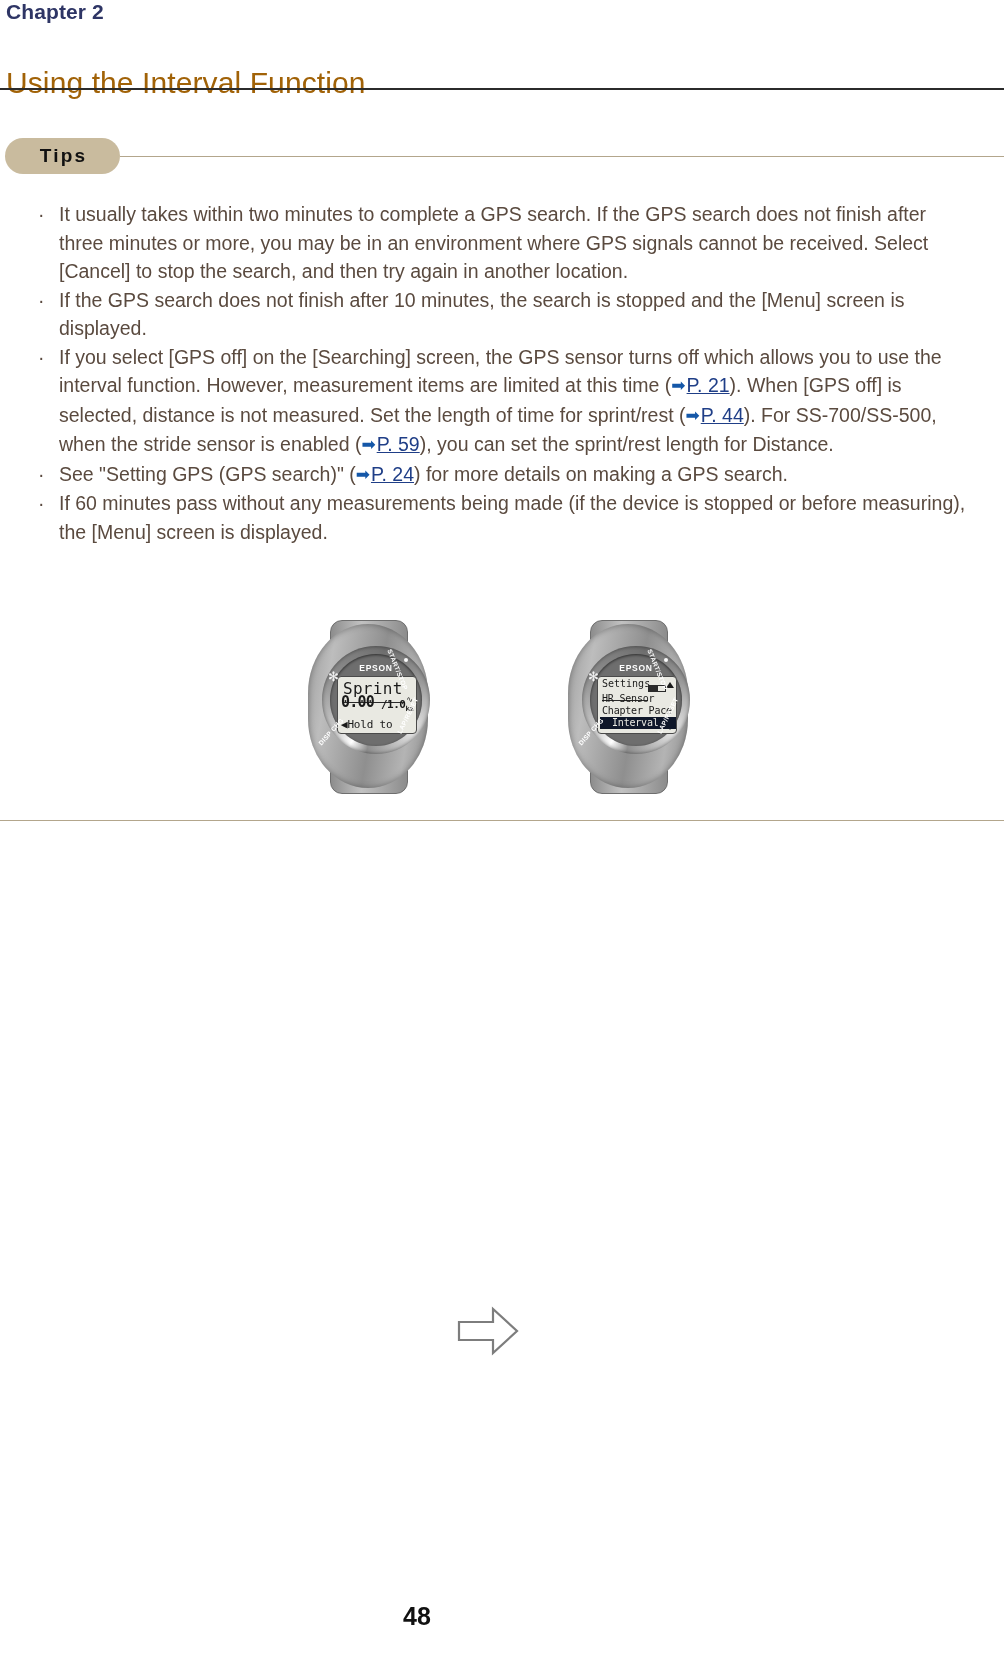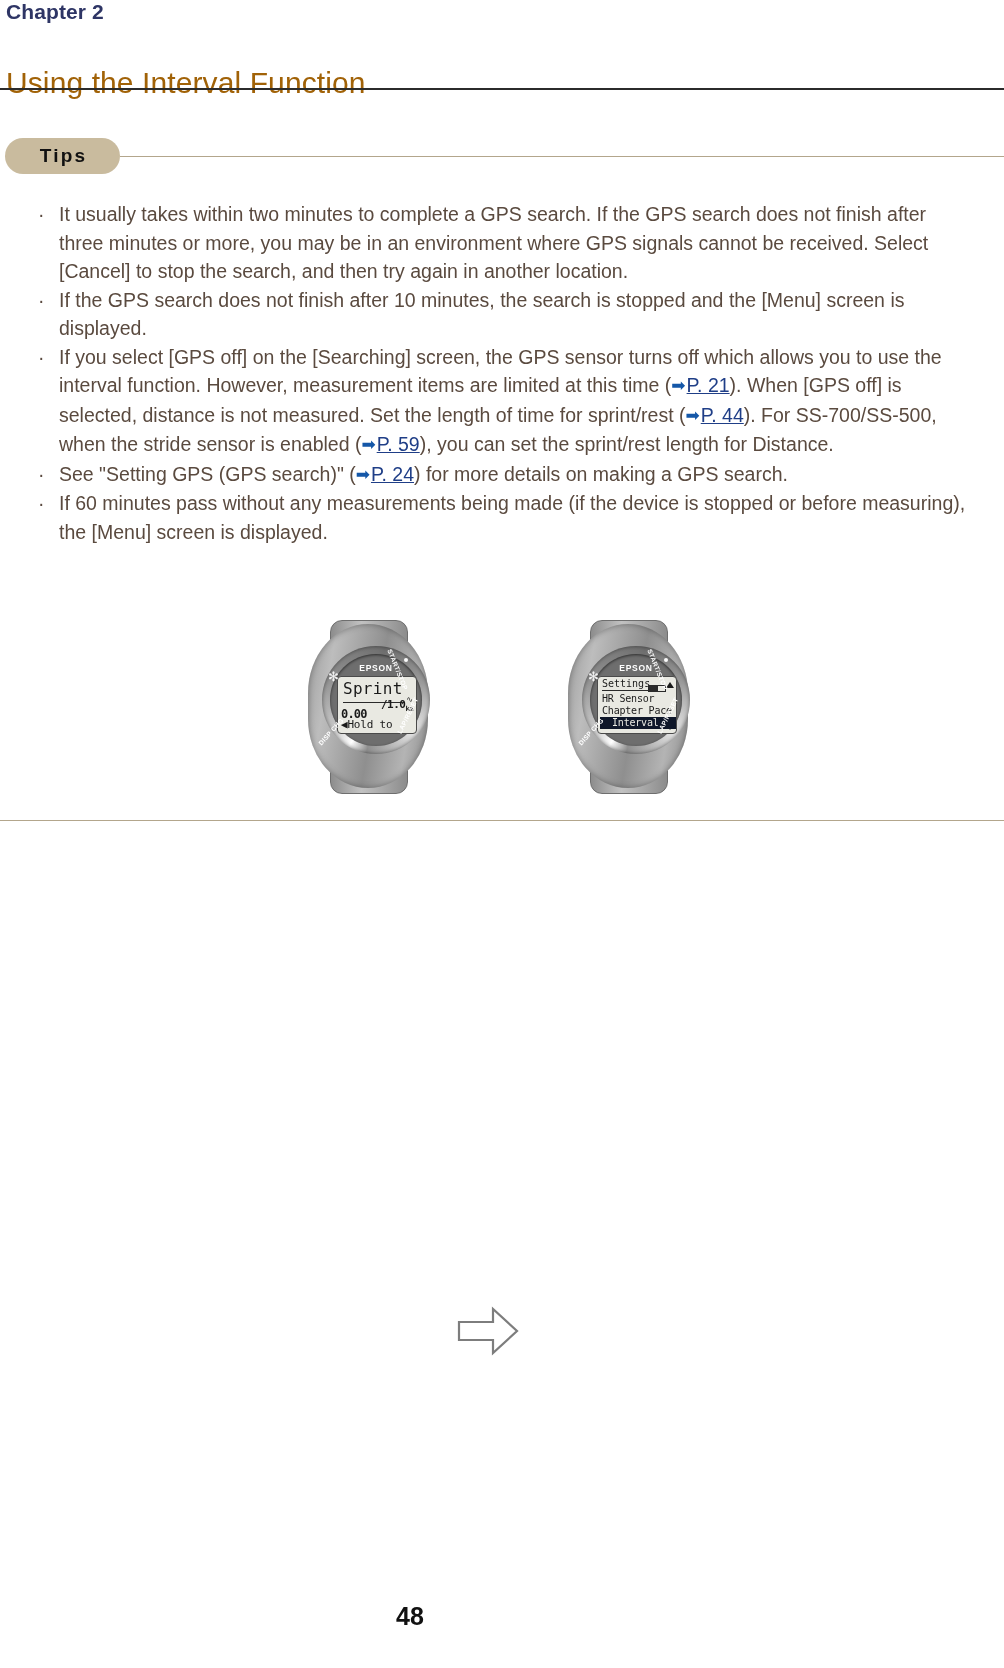--- a/index.html
+++ b/index.html
@@ -227,25 +227,24 @@
     font-size: 16px;
     letter-spacing: 0.3px;
     border-bottom: 1px solid #2a2a2a;
     padding-bottom: 4px;
     width: 62px;
   }
   .lcd-big {
     position: absolute;
     left: 3px;
     top: 17px;
-    font-size: 12px;
+    font-size: 15px;
     font-weight: bold;
     letter-spacing: -0.8px;
     line-height: 17px;
-    margin-top: 12px;
   }
   .lcd-unit {
     position: absolute;
     left: 43px;
     top: 21px;
     font-size: 11px;
     font-weight: bold;
     letter-spacing: -0.5px;
   }
   .lcd-unit sub { font-size: 7px; }
@@ -263,21 +262,21 @@
     font-size: 8px;
   }
   
   .lcd-menu-title {
     position: absolute;
     left: 4px;
     top: 1px;
     font-size: 10px;
     border-bottom: 1px solid #2a2a2a;
     width: 46px;
-    padding-bottom: 1px;
+    padding-bottom: 11px;
   }
   .lcd-battery {
     position: absolute;
     right: 10px;
     top: 8px;
     width: 16px;
     height: 5px;
     border: 1px solid #2a2a2a;
     background: linear-gradient(90deg,#2a2a2a 0 55%, #e9e9e2 55% 100%);
   }
@@ -358,21 +357,21 @@
   .tips-bottom-rule {
     position: absolute;
     left: 0;
     top: 820px;
     width: 1004px;
     height: 1px;
     background: #b3a68c;
   }
   .page-number {
     position: absolute;
-    left: 0;
+    left: 7px;
     top: 1602px;
     width: 820px;
     text-align: center;
     font-size: 25px;
     font-weight: bold;
     color: #111111;
   }
 </style>
 </head>
 <body>

